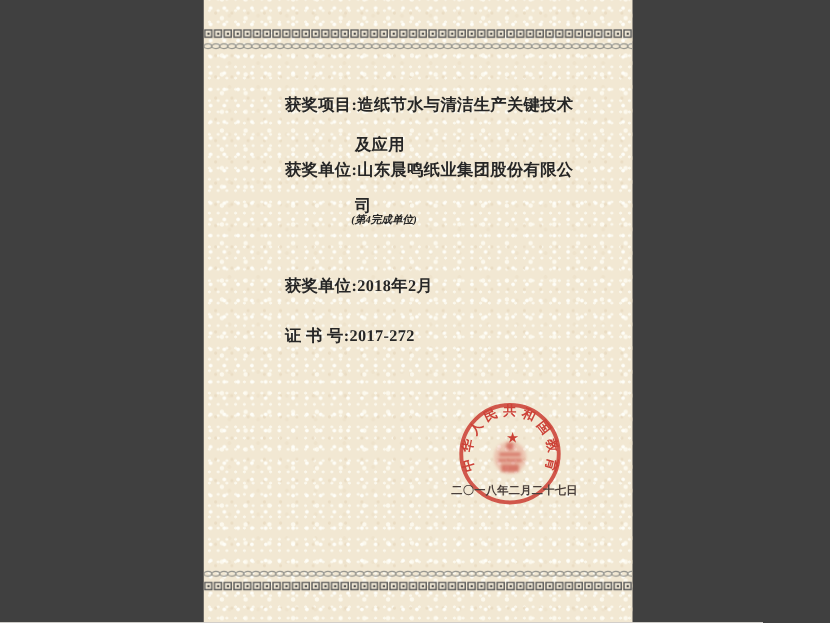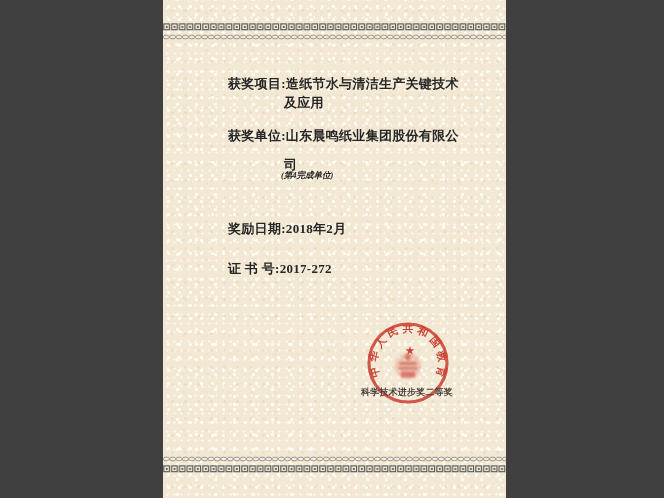--- a/index.html
+++ b/index.html
@@ -22,21 +22,21 @@
   .border-row{position:absolute;left:0;width:343px;display:block;}
   .row-sq-top{top:23px;height:8px;}
   .row-ch-top{top:34px;height:6px;}
   .row-ch-bot{top:456px;height:6px;}
   .row-sq-bot{top:465px;height:8px;}
   .ln{
     position:absolute;white-space:nowrap;color:#262626;
     font-weight:700;font-size:13px;line-height:16px;letter-spacing:0.3px;
   }
   .ln-project1{left:65px;top:76px;}
-  .ln-project2{left:121px;top:95px;}
+  .ln-project2{left:121px;top:108px;}
   .ln-winner1{left:65px;top:128px;text-align:center;}
   .ln-winner2{left:121px;top:157px;}
   .ln-note{left:118px;top:170px;font-size:8.5px;line-height:11px;letter-spacing:0;font-style:italic;}
   .ln-grade{left:65px;top:181px;}
   .ln-awdate{left:65px;top:221px;}
   .ln-certno{left:65px;top:261px;text-align:right;}
   .seal{position:absolute;left:203px;top:321px;width:84px;height:84px;z-index:2;}
   .seal svg{display:block;width:84px;height:84px;}
   .seal-name{
     position:absolute;left:219px;top:358px;z-index:3;white-space:nowrap;
@@ -78,21 +78,21 @@
     </svg>
     <svg class="border-row row-sq-bot">
       <rect x="0" y="0" width="343" height="8" fill="url(#p-sq)"></rect>
     </svg>
 
     <div class="ln ln-project1">获奖项目:造纸节水与清洁生产关键技术</div>
     <div class="ln ln-project2">及应用</div>
     <div class="ln ln-winner1">获奖单位:山东晨鸣纸业集团股份有限公</div>
     <div class="ln ln-winner2">司</div>
     <div class="ln ln-note">(第4完成单位)</div>
-    <div class="ln ln-awdate">奖励日期:2018年2月</div>
+    <div class="ln ln-awdate">获奖单位:2018年2月</div>
     <div class="ln ln-certno">证 书 号:2017-272</div>
 
     <div class="seal">
       <svg viewBox="0 0 84 84">
         <defs>
           <path id="ringArc" d="M 13.9 55.1 A 31 31 0 1 1 70.1 55.1" fill="none"></path>
         </defs>
         <circle cx="42" cy="42" r="39" fill="none" stroke="#cc4237" stroke-width="3.1" opacity="0.88"></circle>
         <g class="emblem" opacity="0.78">
           <circle cx="42" cy="45" r="13" fill="#e08474" opacity="0.45"></circle>
@@ -100,16 +100,16 @@
           <rect x="33.5" y="41" width="17" height="3" fill="#cf5a4c"></rect>
           <rect x="32.5" y="46" width="19" height="2.6" fill="#cf5a4c"></rect>
           <rect x="35" y="50.5" width="14" height="6" fill="#cf5a4c"></rect>
         </g>
         <text x="44" y="32.5" text-anchor="middle" font-size="10" font-weight="bold" fill="#cc4237">★</text>
         <text font-size="10.5" font-weight="bold" fill="#cc4237" font-family="Liberation Serif, DejaVu Serif, serif">
           <textPath href="#ringArc" startOffset="0" textLength="138" lengthAdjust="spacing">中华人民共和国教育部</textPath>
         </text>
       </svg>
     </div>
-    <div class="seal-date">科学技术进步奖二等奖</div>
+    <div class="seal-date">二〇一八年二月二十七日</div>
 
   </div>
 </div>
 
 </body></html>

